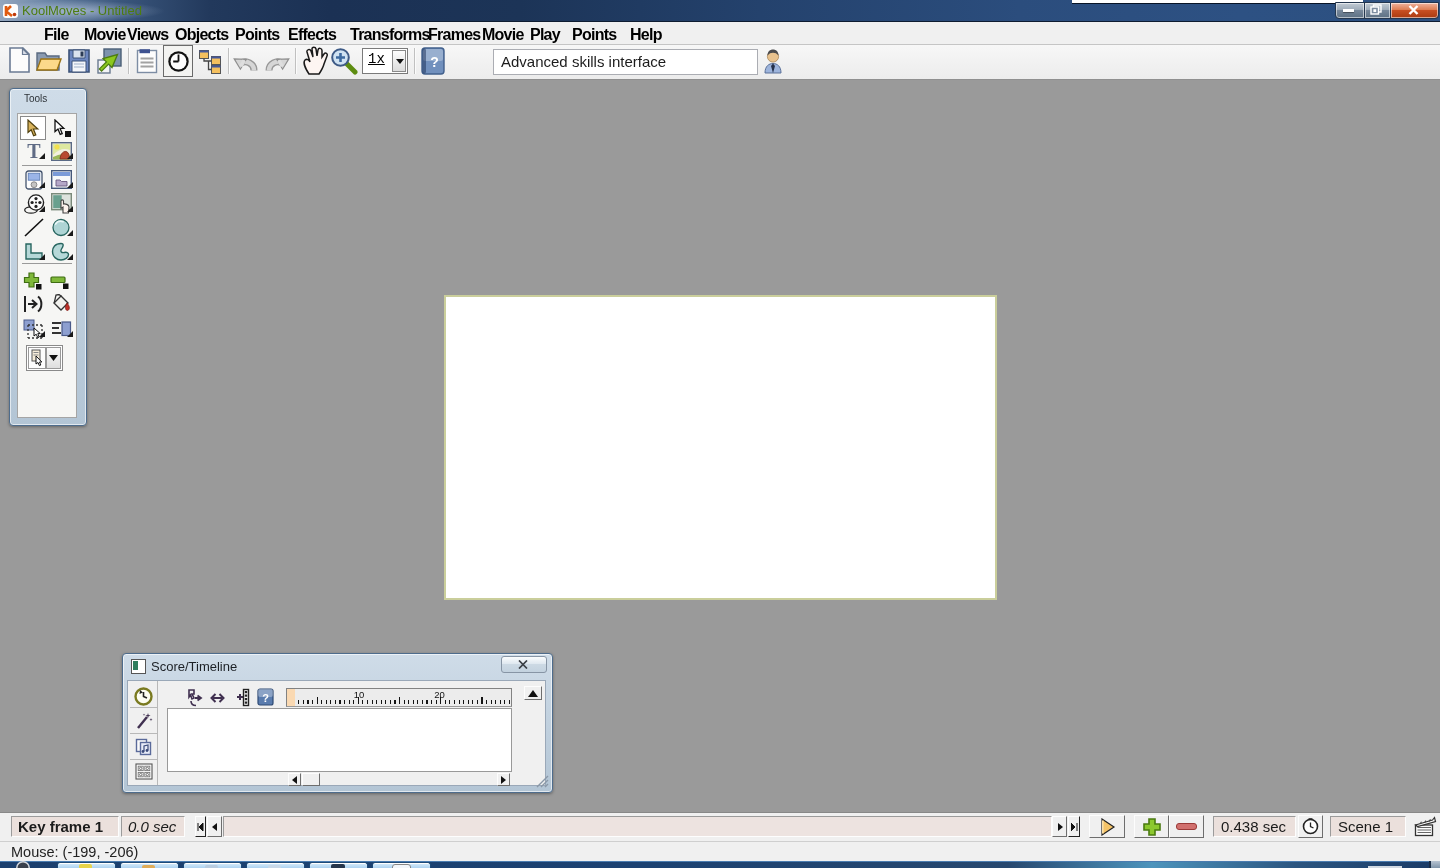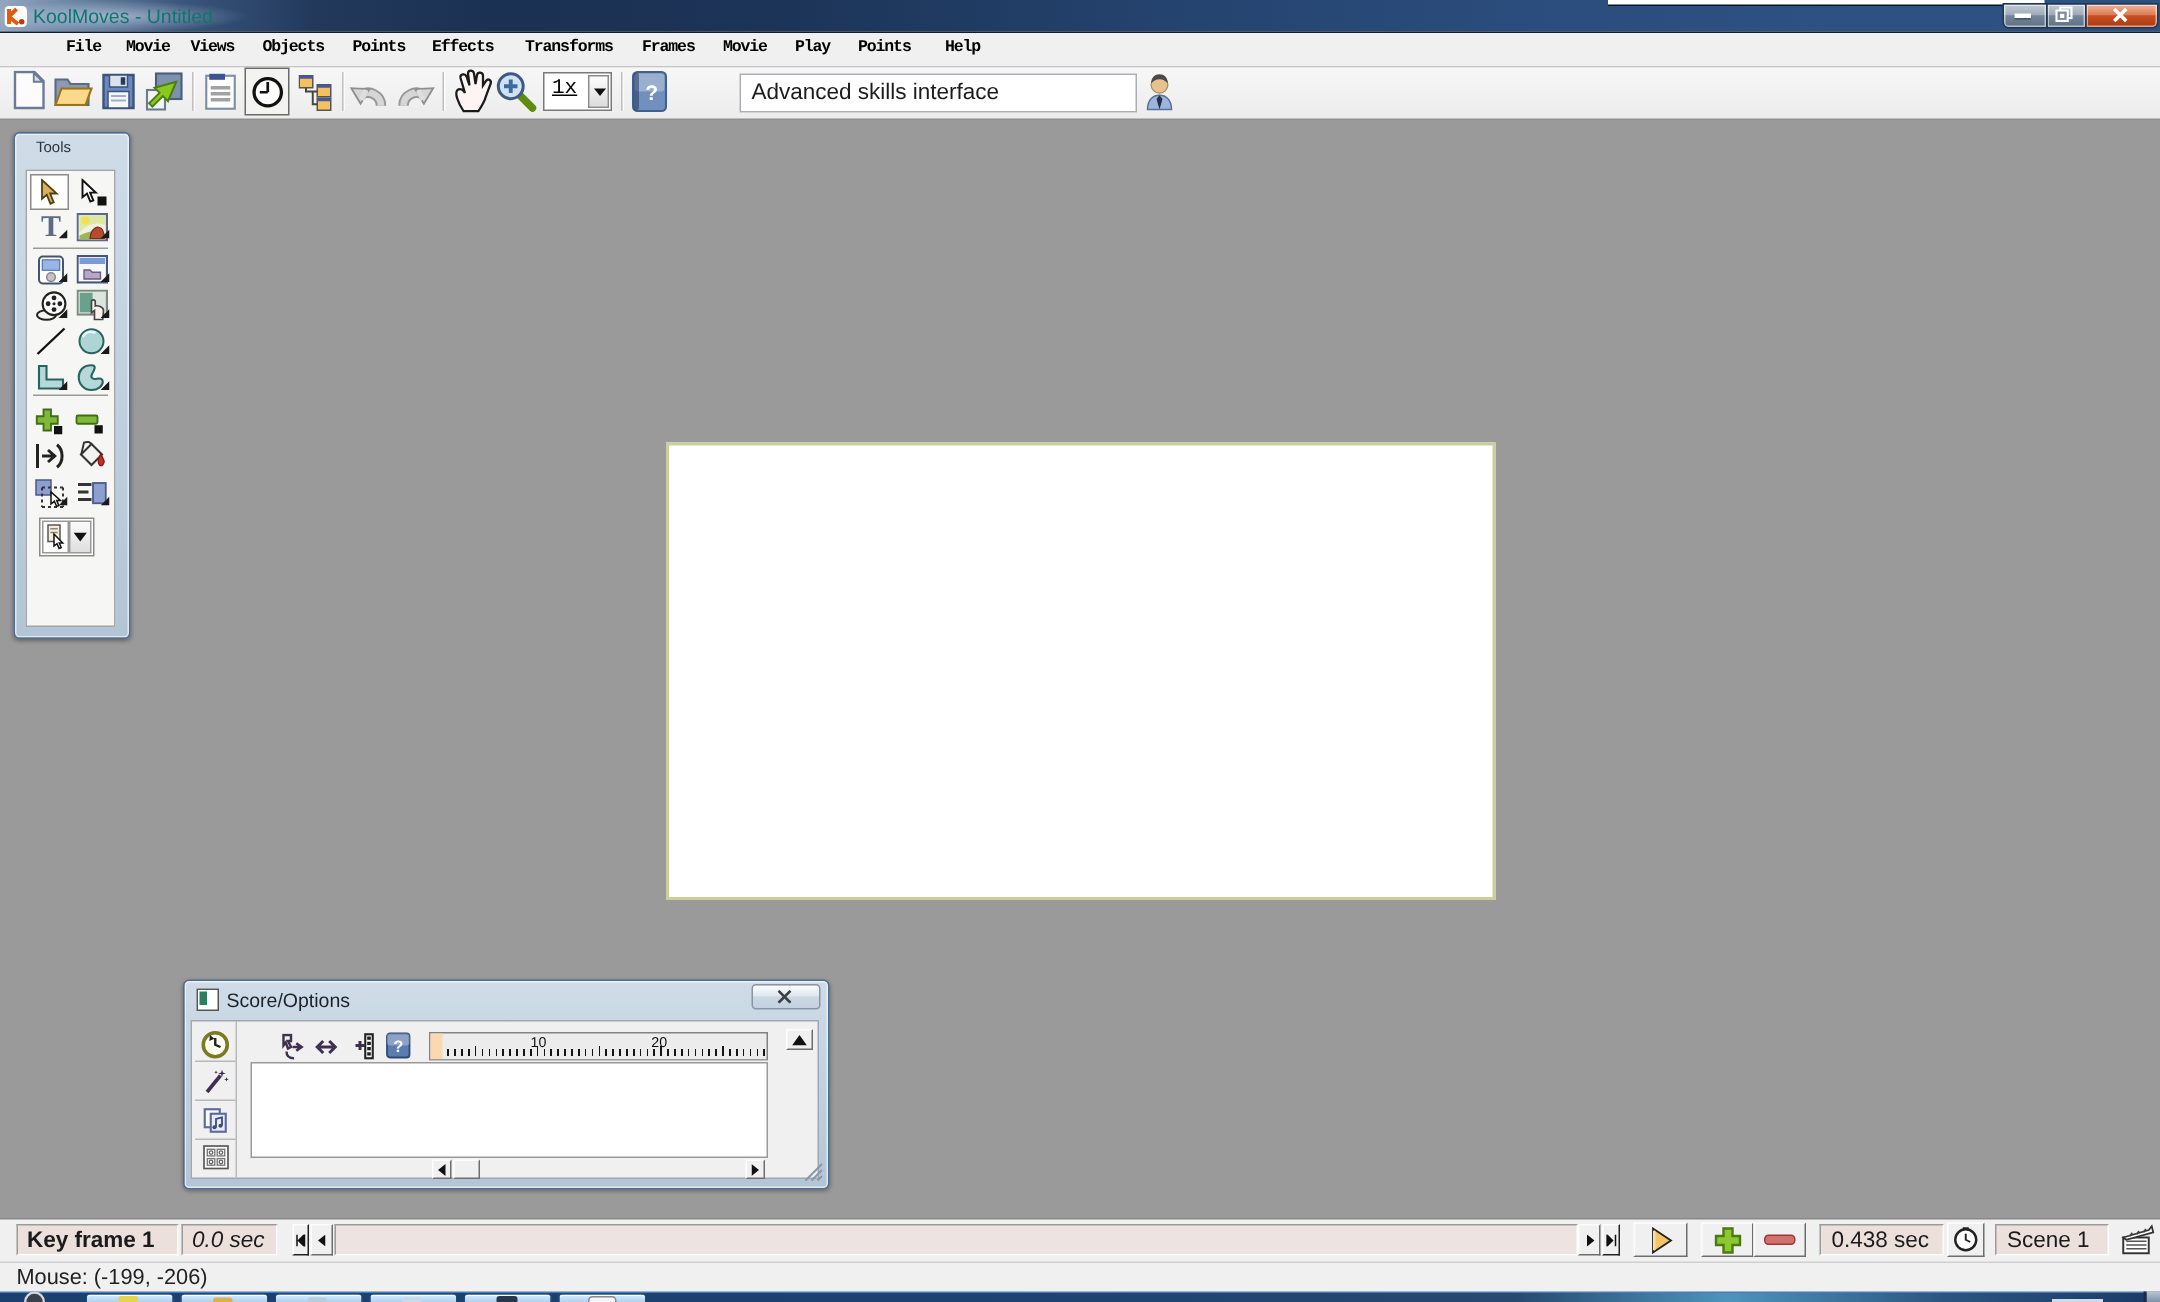--- a/index.html
+++ b/index.html
@@ -6,33 +6,33 @@
   body{width:1440px;height:868px;overflow:hidden;position:relative;
        font-family:"Liberation Sans",sans-serif;background:#f0f0f0;}
   .abs{position:absolute;}
   
   #titlebar{left:0;top:0;width:1440px;height:21px;
     background:linear-gradient(90deg,#93a6bf 0px,#6d87a7 45px,#3a567c 120px,#22395c 210px,
       #1b3154 330px,#1c3457 520px,#24426d 760px,#2b4d7d 1020px,#2d5183 1240px,#2c5080 1440px);
     border-bottom:1px solid #0e1c31;}
   #titleglow{left:0;top:0;width:190px;height:21px;
     background:radial-gradient(ellipse 120px 14px at 75px 11px,rgba(215,228,243,0.55),rgba(215,228,243,0) 75%);}
-  #apptitle{left:22px;top:3px;font-size:13px;color:#0f766e;white-space:nowrap;}
+  #apptitle{left:22px;top:3px;font-size:13px;color:#4d7c0f;white-space:nowrap;}
   #whitestrip{left:1072px;top:0;width:291px;height:3px;background:#fff;border-bottom:1.5px solid #091527;}
   
   .capbtn{top:2px;height:15px;border:1px solid #23364e;box-shadow:inset 0 0 0 1px rgba(255,255,255,0.55);}
   #btnmin{left:1335px;width:28px;border-radius:0 0 0 4px;
     background:linear-gradient(#c3ccd5 0%,#9eabb8 45%,#76879a 50%,#5d7083 100%);}
   #btnmax{left:1364px;width:25px;
     background:linear-gradient(#c3ccd5 0%,#9eabb8 45%,#76879a 50%,#5d7083 100%);}
   #btnclose{left:1390px;width:47px;border-radius:0 0 4px 0;
     background:linear-gradient(#f0b49e 0%,#dd7d52 45%,#c84f22 50%,#aa3a10 100%);}
   
   #menubar{left:0;top:22px;width:1440px;height:22px;background:#f0f0f0;}
-  .menu{top:26px;font-family:Liberation Mono, monospace;font-weight:bold;font-size:11px;
+  .menu{top:26px;font-family:Liberation Sans, sans-serif;font-weight:bold;font-size:16px;
         letter-spacing:-0.75px;color:#000;padding-left:36px;}
   #menusep{left:0;top:44px;width:1440px;height:1px;background:#c5c5c5;}
   
   #toolbar{left:0;top:45px;width:1440px;height:34px;
     background:linear-gradient(#f7f7f7,#ececec);border-bottom:1px solid #8f8f8f;}
   .tsep{top:48px;width:1px;height:26px;background:#c0c0c0;box-shadow:1px 0 0 #fbfbfb;}
   #clockbox{left:163px;top:45px;width:30px;height:32px;background:#f3f3f1;border:1px solid #6a6a6a;box-sizing:border-box;}
   #zoombox{left:362px;top:48px;width:46px;height:26px;background:#fff;border:1px solid #7a7a7a;box-sizing:border-box;}
   #zoomtxt{left:368px;top:51px;font-family:"Liberation Mono",monospace;font-size:14px;color:#000;text-decoration:underline;}
   #zoomdrop{left:392px;top:50px;width:14px;height:22px;background:linear-gradient(#fdfdfd,#dcdcdc);
@@ -349,21 +349,21 @@
   </svg>
   <div class="abs" style="left:46px;top:347px;width:15px;height:22px;background:linear-gradient(#fbfbfb,#dedede);border:1px solid #999;box-sizing:border-box;"></div>
   <svg class="abs" style="left:49px;top:355px" width="10" height="7" viewBox="0 0 10 7">
     <path d="M0 0 H9 L4.5 6 Z" fill="#111"></path>
   </svg>
 
   <div class="abs palette" id="score"></div>
   <div class="abs" id="scoreicon">
     <span></span>
   </div>
-  <div class="abs" id="scoretitle">Score/Options</div>
+  <div class="abs" id="scoretitle">Score/Timeline</div>
   <div class="abs" id="scoreclose"></div>
   <svg class="abs" style="left:518px;top:660px" width="10" height="9" viewBox="0 0 10 9">
     <path d="M1 0.5 L9 8.5 M9 0.5 L1 8.5" stroke="#3a3f46" stroke-width="1.7"></path>
   </svg>
 
   <div class="abs" style="left:127px;top:680px;width:419px;height:106px;background:#f0f0f0;border:1px solid #9aa8b8;box-sizing:border-box;"></div>
 
   <div class="abs" style="left:157px;top:681px;width:1px;height:104px;background:#b8b8b8;"></div>
   <div class="abs" style="left:130px;top:707px;width:27px;height:1px;background:#b8b8b8;"></div>
   <div class="abs" style="left:130px;top:733px;width:27px;height:1px;background:#b8b8b8;"></div>

